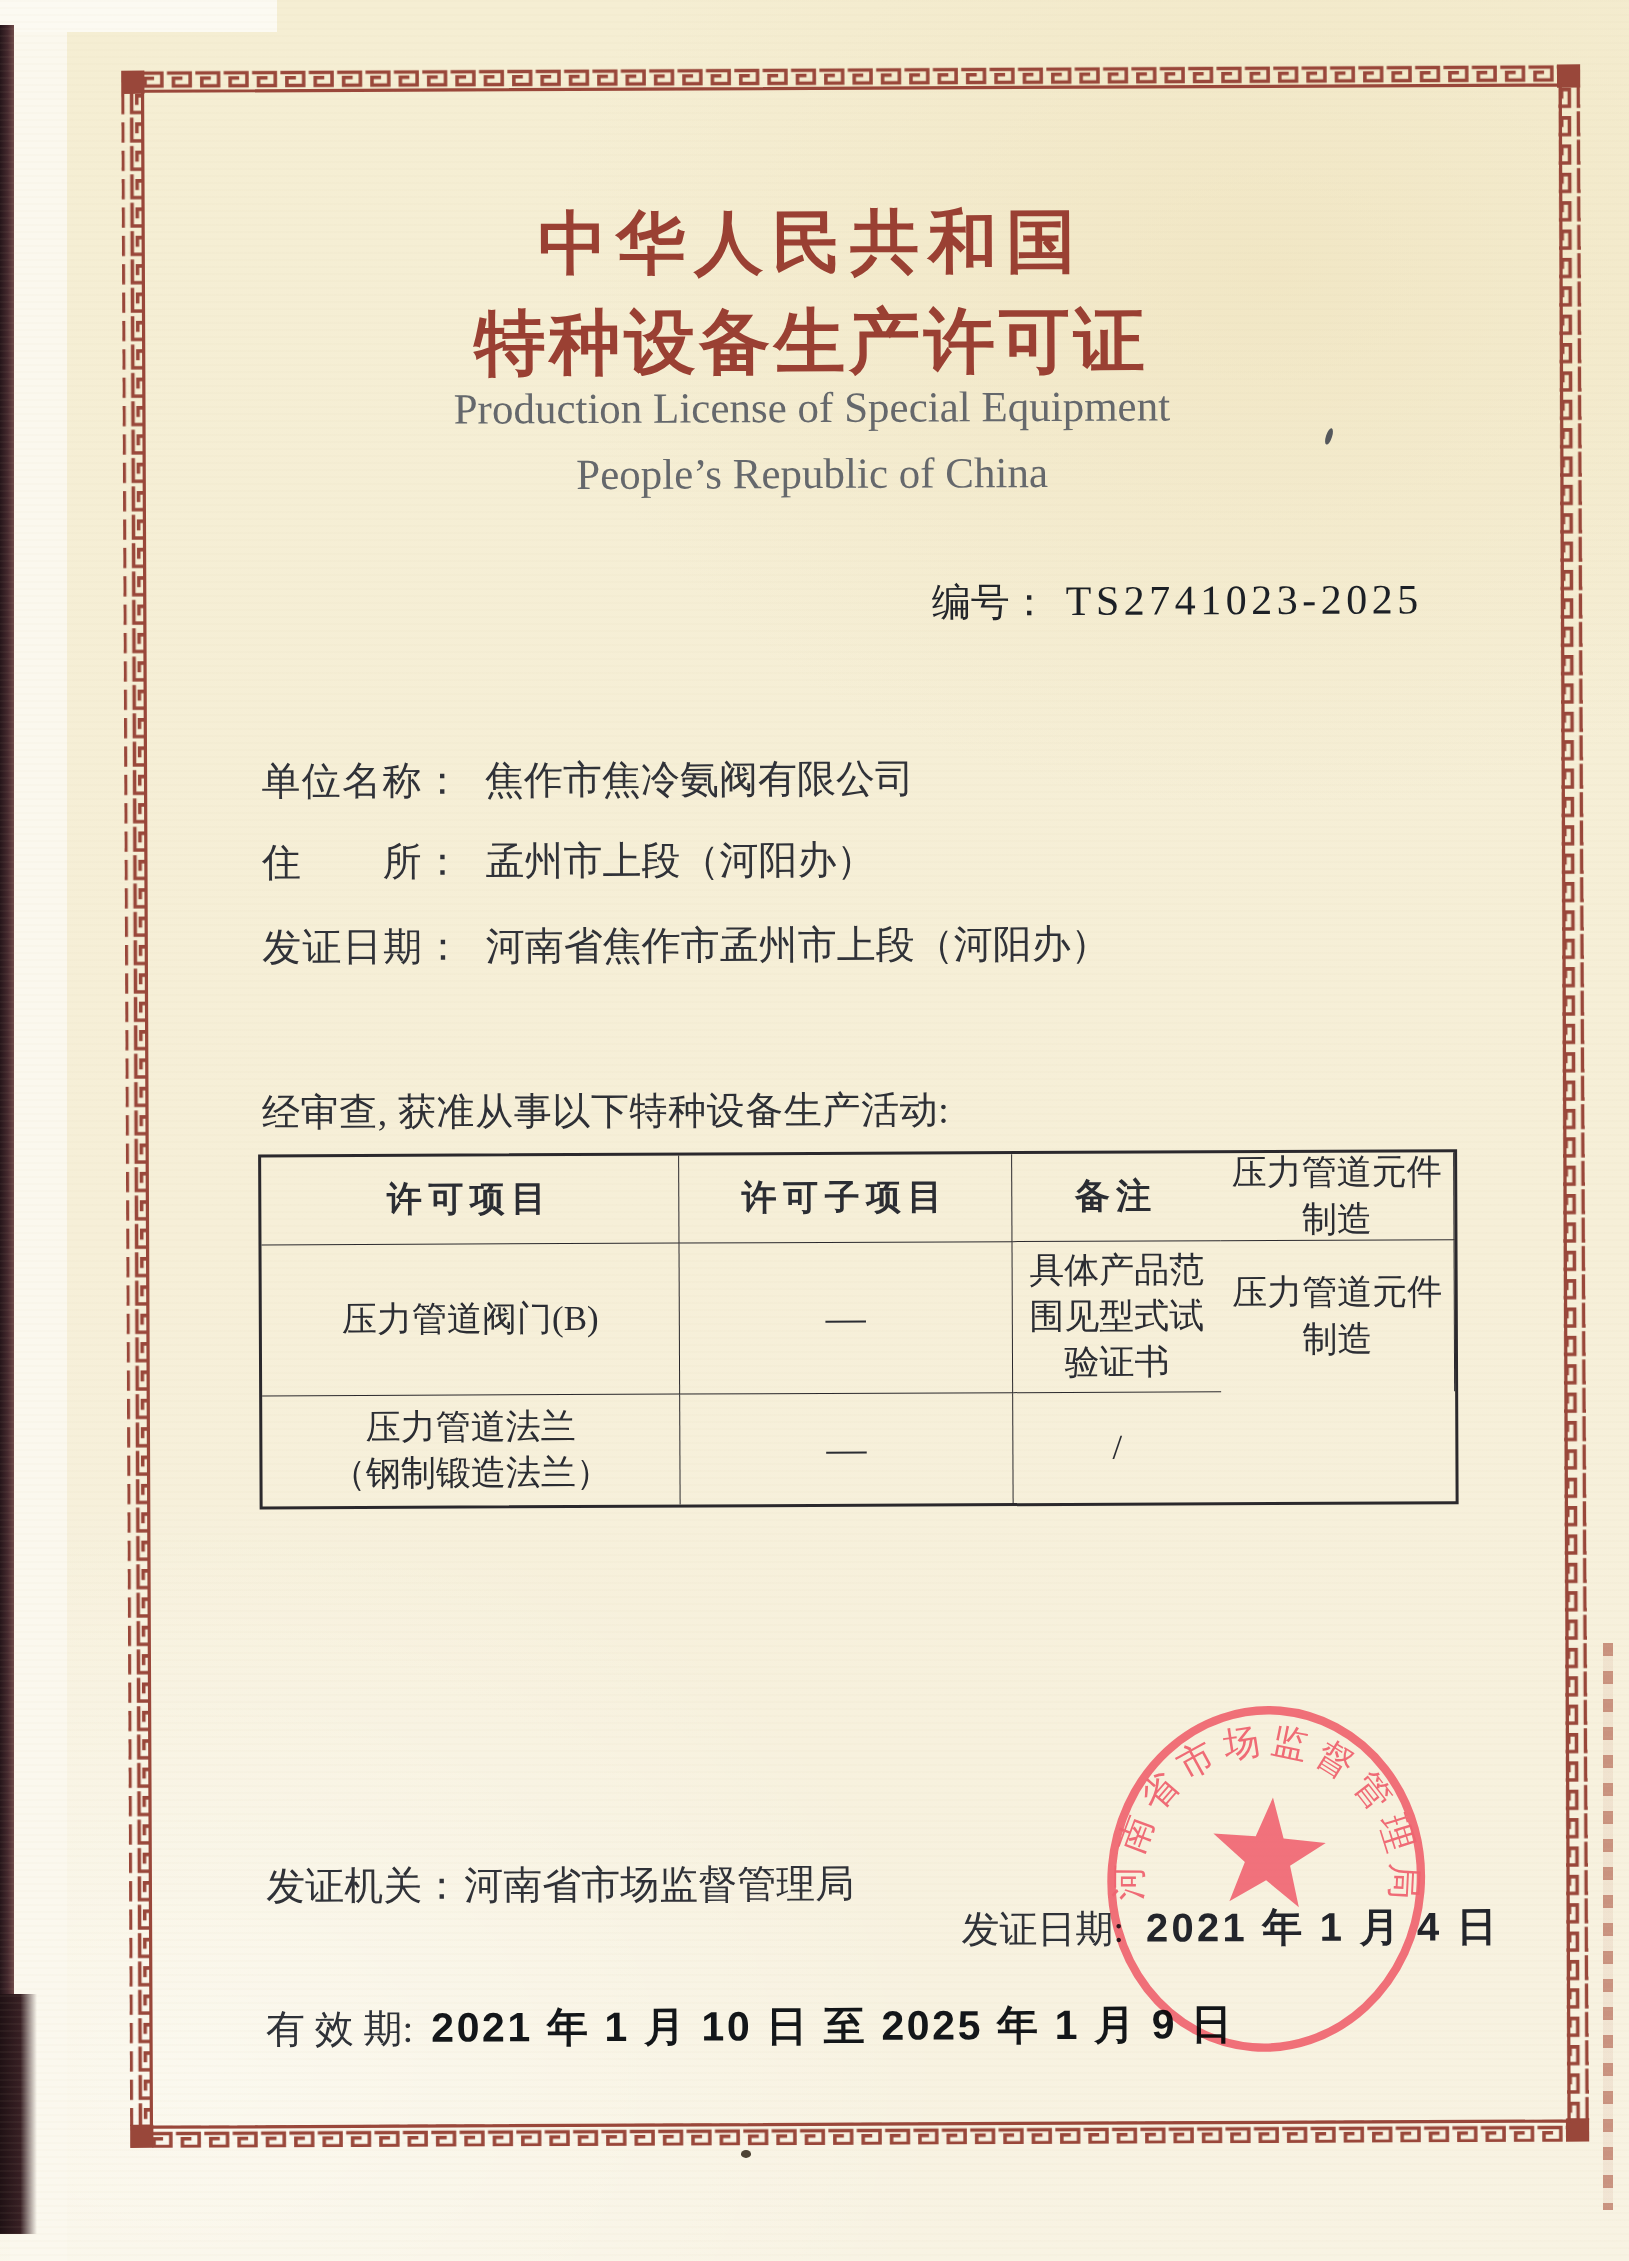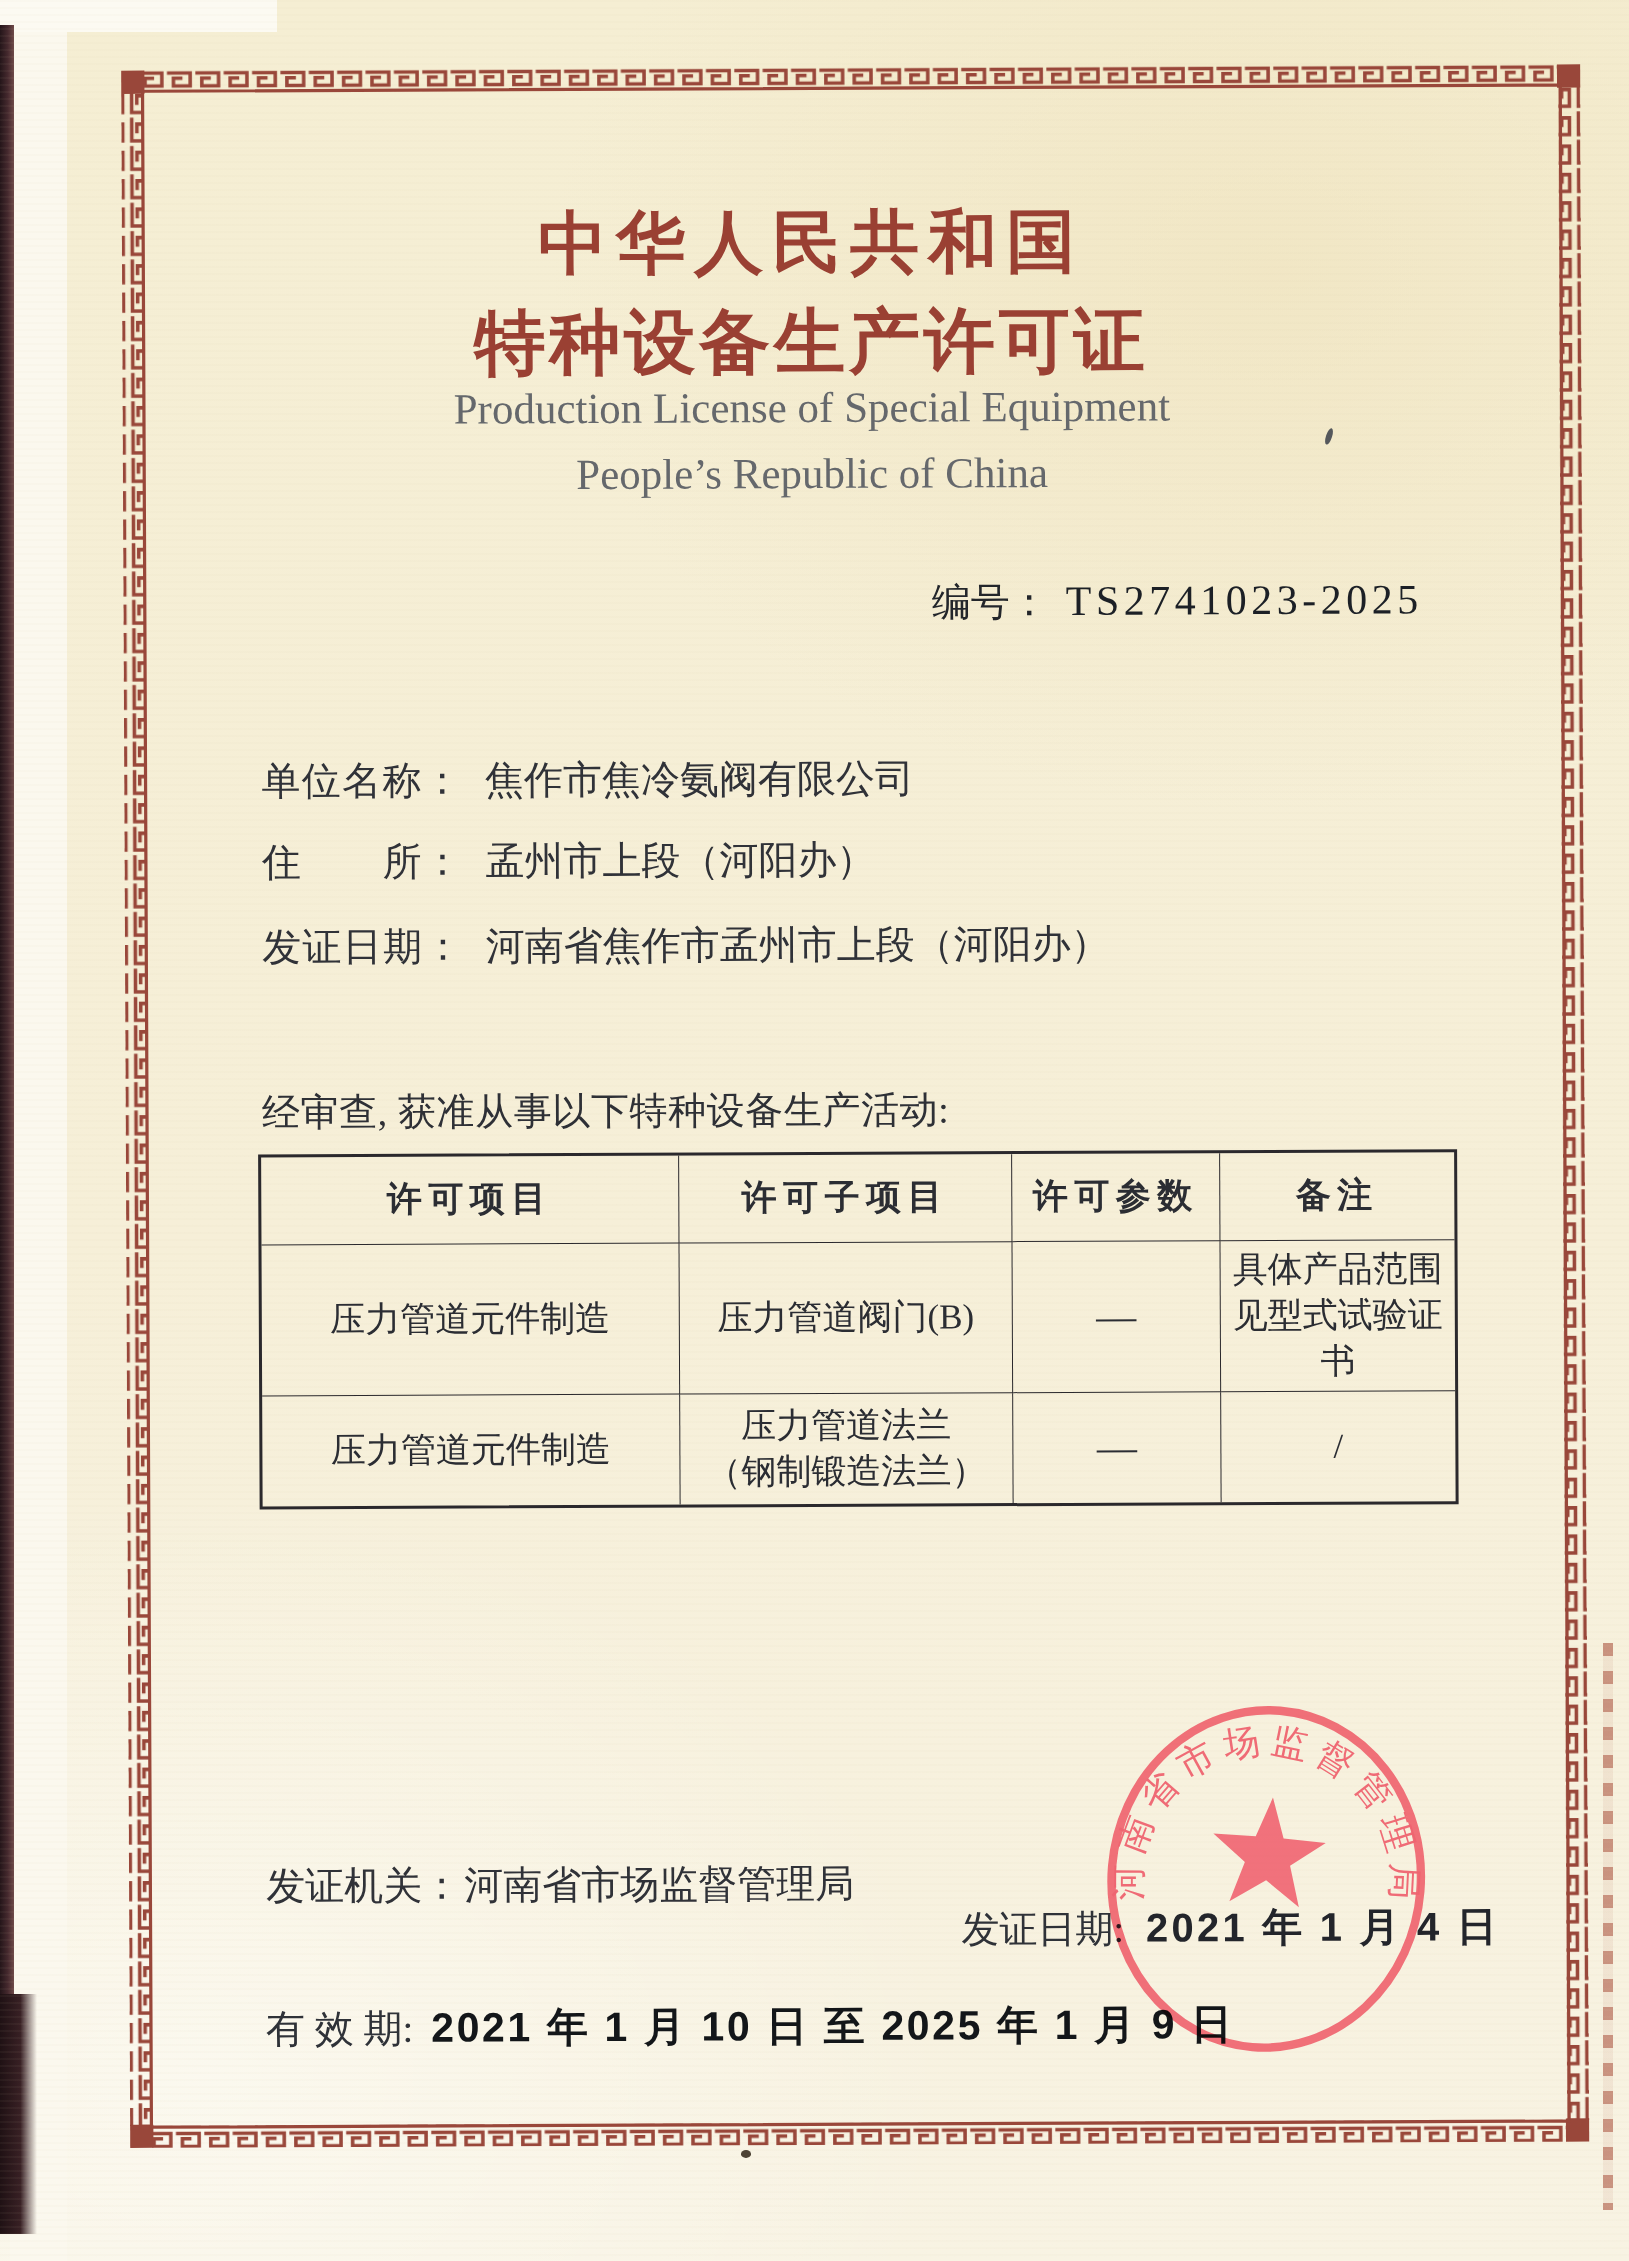--- a/index.html
+++ b/index.html
@@ -150,21 +150,20 @@
     </div>
     <div class="info-row row-mfg">
       <span class="lbl">发证日期：</span><span class="val">河南省焦作市孟州市上段（河阳办）</span>
     </div>
 
     <div class="approval">经审查, 获准从事以下特种设备生产活动:</div>
 
     <div class="ltable">
       <div class="cell head">许可项目</div>
       <div class="cell head">许可子项目</div>
-      <div class="cell head">许可参数</div>
       <div class="cell head lastcol">备注</div>
 
       <div class="cell">压力管道元件制造</div>
       <div class="cell">压力管道阀门(B)</div>
       <div class="cell dash">—</div>
       <div class="cell lastcol">具体产品范围见型式试验证书</div>
 
       <div class="cell lastrow">压力管道元件制造</div>
       <div class="cell lastrow">压力管道法兰
 （钢制锻造法兰）</div>

